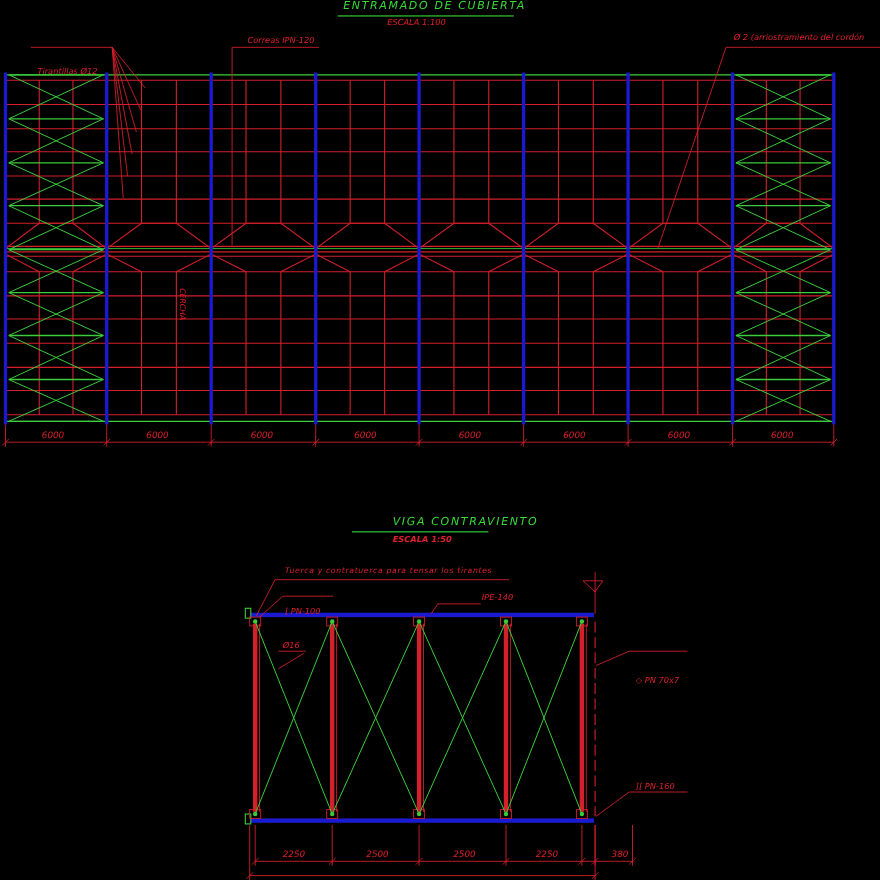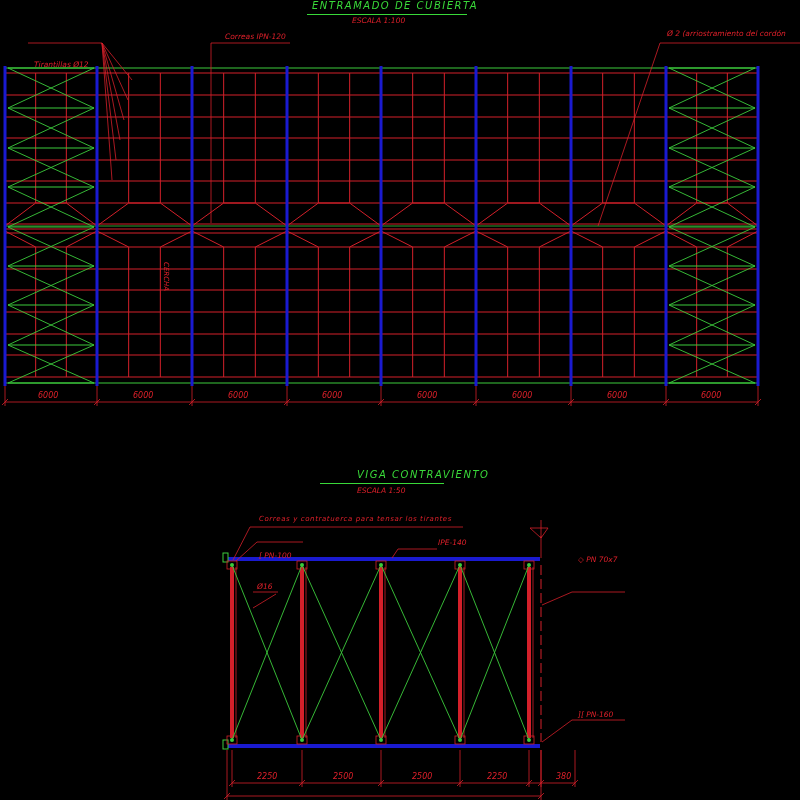--- a/index.html
+++ b/index.html
@@ -296,27 +296,27 @@
 <div class="lbl dim" style="left:133px;top:392px;">6000</div>
 <div class="lbl dim" style="left:228px;top:392px;">6000</div>
 <div class="lbl dim" style="left:322px;top:392px;">6000</div>
 <div class="lbl dim" style="left:417px;top:392px;">6000</div>
 <div class="lbl dim" style="left:512px;top:392px;">6000</div>
 <div class="lbl dim" style="left:607px;top:392px;">6000</div>
 <div class="lbl dim" style="left:701px;top:392px;">6000</div>
 
 <div class="lbl title" style="left:324px;top:470px;margin-left:33px;">VIGA CONTRAVIENTO</div>
 <div style="position:absolute;left:320px;top:483px;width:124px;height:1px;background:#39d939;"></div>
-<div class="lbl scale" style="left:357px;top:487px;">ESCALA 1:50</div>
-
-<div class="lbl note" style="left:259px;top:516px;font-size:7px;letter-spacing:0.6px;">Correas y contratuerca para tensar los tirantes</div>
+<div class="lbl scale" style="left:357px;top:487px;font-weight:bold;">ESCALA 1:50</div>
+
+<div class="lbl note" style="left:259px;top:516px;font-size:7px;letter-spacing:0.6px;">Tuerca y contratuerca para tensar los tirantes</div>
 <div class="lbl note" style="left:259px;top:552px;">[ PN-100</div>
 <div class="lbl note" style="left:401px;top:539px;padding-left:37px;">IPE-140</div>
 <div class="lbl note" style="left:257px;top:583px;text-align:right;">Ø16</div>
-<div class="lbl note" style="left:578px;top:556px;">◇ PN 70x7</div>
+<div class="lbl note" style="left:578px;top:615px;">◇ PN 70x7</div>
 <div class="lbl note" style="left:578px;top:711px;">][ PN-160</div>
 
 <div class="lbl dim" style="left:257px;top:773px;">2250</div>
 <div class="lbl dim" style="left:333px;top:773px;">2500</div>
 <div class="lbl dim" style="left:412px;top:773px;">2500</div>
 <div class="lbl dim" style="left:487px;top:773px;">2250</div>
 <div class="lbl dim" style="left:556px;top:773px;">380</div>
 <div class="lbl dim" style="left:368px;top:815px;margin-top:33px;">20000</div>
 
 </body></html>

